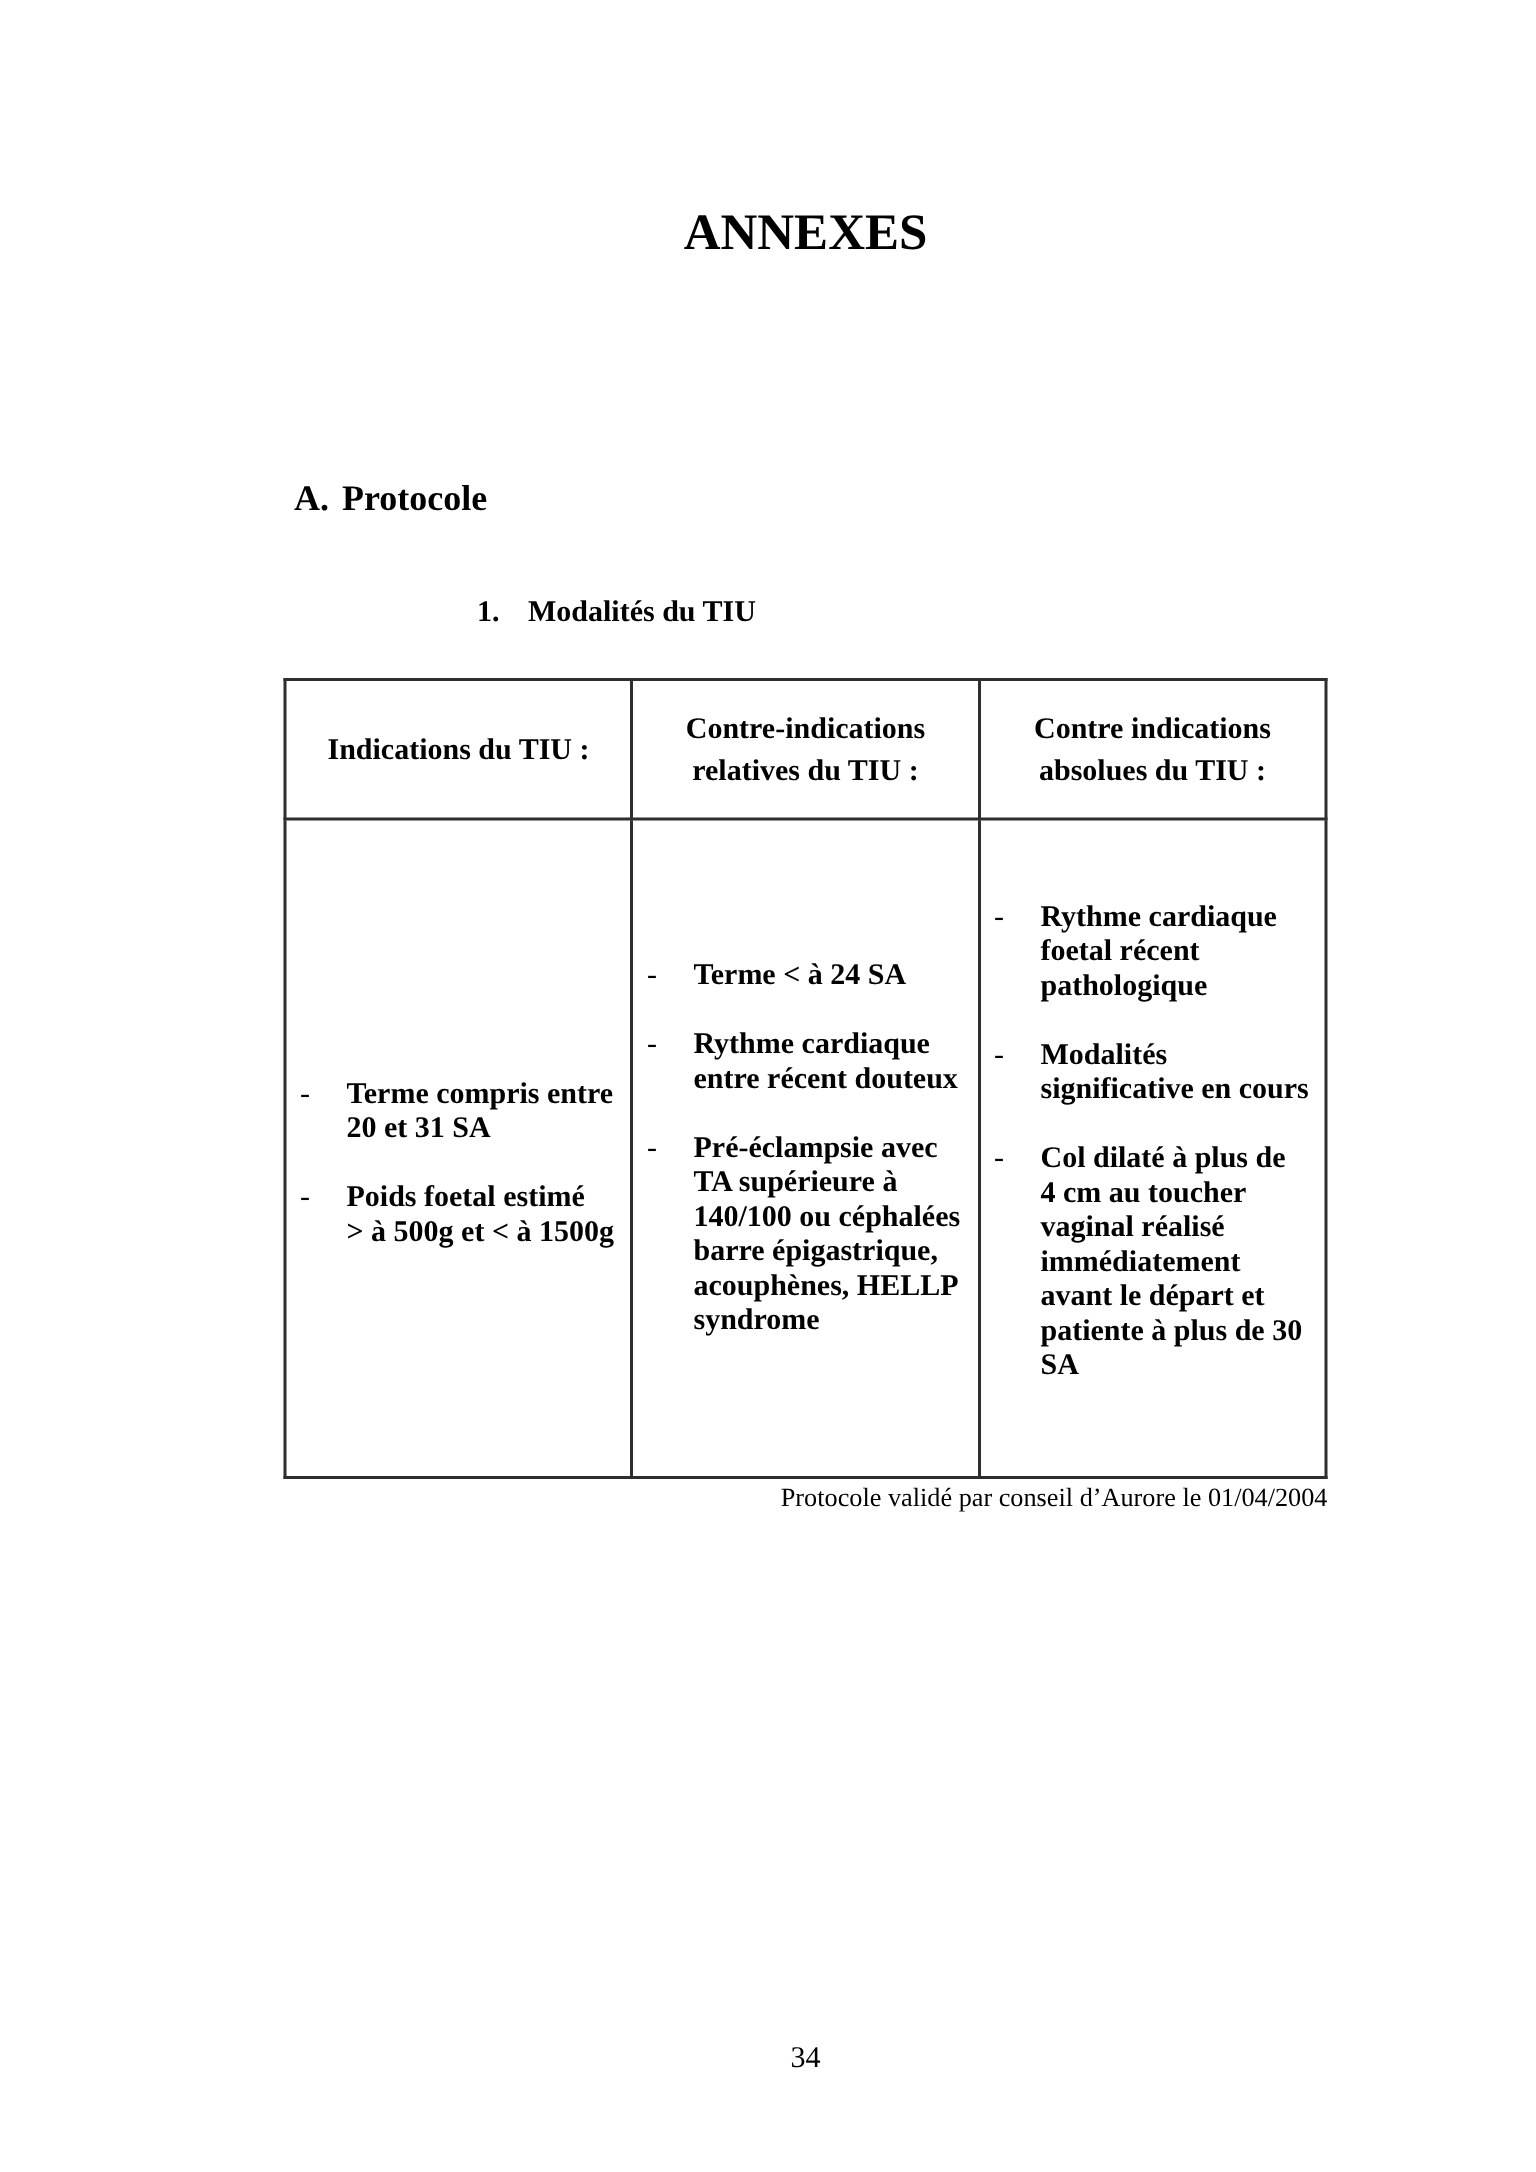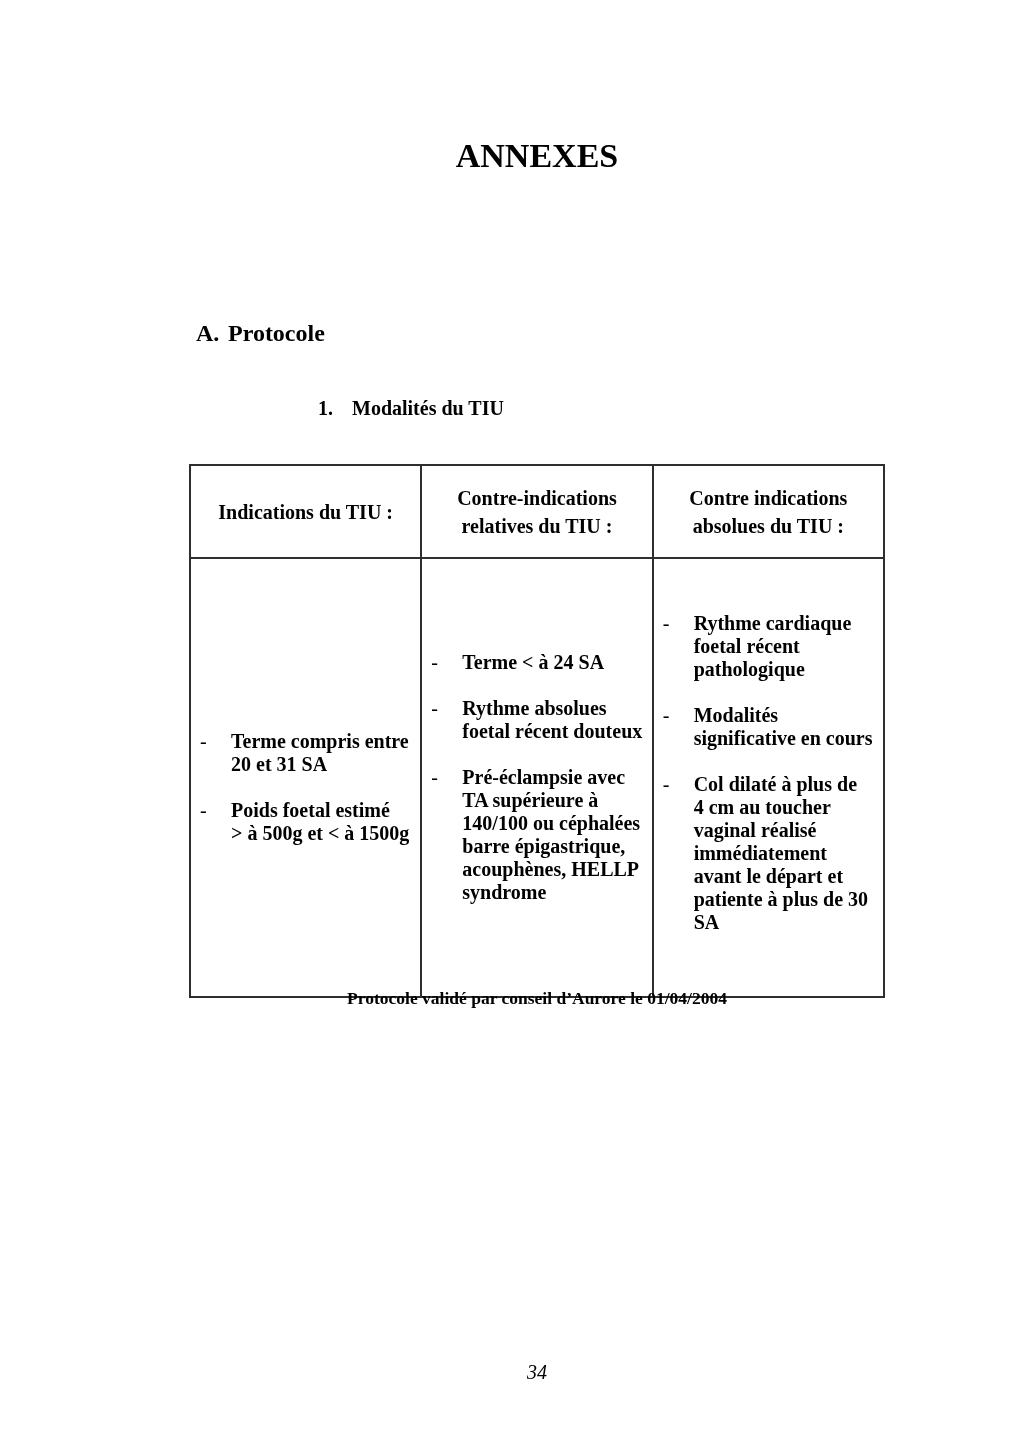--- a/index.html
+++ b/index.html
@@ -33,21 +33,21 @@
     position: absolute;
     left: 318px; top: 398px;
     display: flex;
     font-size: 20px;
     font-weight: bold;
     line-height: 20px;
   }
   .sub-num { width: 34px; flex: 0 0 34px; }
   table.tiu {
     position: absolute;
-    left: 189px; top: 464px;
+    left: 189px; top: 452px;
     width: 696px;
     border-collapse: collapse;
     table-layout: fixed;
   }
   table.tiu td {
     border: 2px solid #2e2e2e;
     font-size: 20px;
   }
   tr.hrow td {
     height: 91px;
@@ -65,32 +65,31 @@
   }
   tr.brow td.c1 { padding-top: 20px; }
   tr.brow td.c3 { padding-bottom: 10px; }
   .item { display: flex; }
   .item + .item { margin-top: 23px; }
   .dash { width: 31px; flex: 0 0 31px; }
   .txt { flex: 1; font-weight: bold; }
   .caption {
     position: absolute;
     left: 189px; top: 988px; width: 696px;
-    text-align: center;
-    font-weight: bold;
+    text-align: right;
+    font-weight: normal;
     font-size: 17.5px;
     line-height: 20px;
   }
   .pagenum {
     position: absolute;
     left: 189px; top: 1362px; width: 696px;
     text-align: center;
     font-size: 20px;
     line-height: 20px;
-    font-style: italic;
   }
 </style>
 </head>
 <body>
 
 <div class="page">
 
   <div class="title">ANNEXES</div>
 
   <div class="section">
@@ -121,21 +120,21 @@
             <span class="txt">Poids foetal estimé &gt;&nbsp;à&nbsp;500g et &lt;&nbsp;à&nbsp;1500g</span>
           </div>
         </td>
         <td class="c2">
           <div class="item">
             <span class="dash">-</span>
             <span class="txt">Terme &lt; à 24 SA</span>
           </div>
           <div class="item">
             <span class="dash">-</span>
-            <span class="txt">Rythme absolues foetal récent douteux</span>
+            <span class="txt">Rythme cardiaque entre récent douteux</span>
           </div>
           <div class="item">
             <span class="dash">-</span>
             <span class="txt">Pré-éclampsie avec TA supérieure à 140/100 ou céphalées barre épigastrique, acouphènes, HELLP syndrome</span>
           </div>
         </td>
         <td class="c3">
           <div class="item">
             <span class="dash">-</span>
             <span class="txt">Rythme cardiaque foetal récent pathologique</span>

